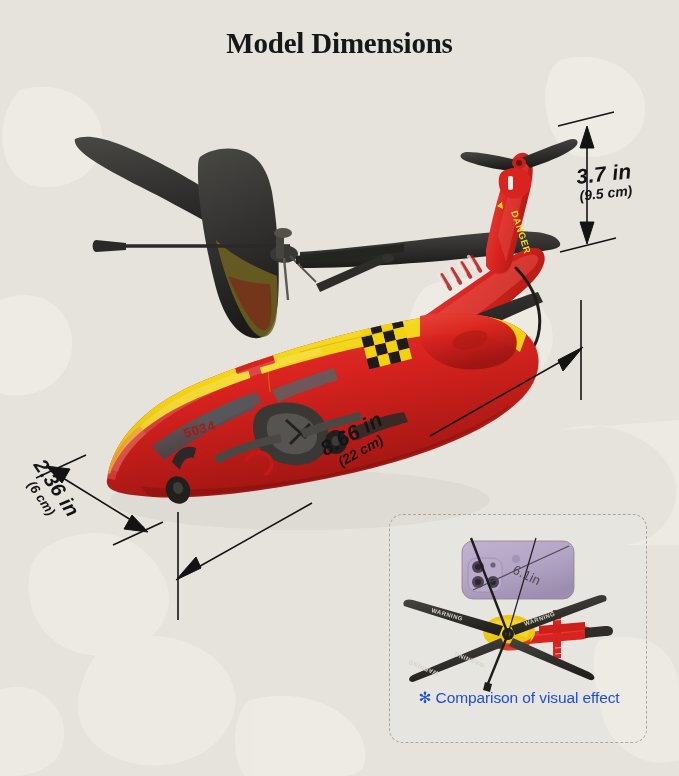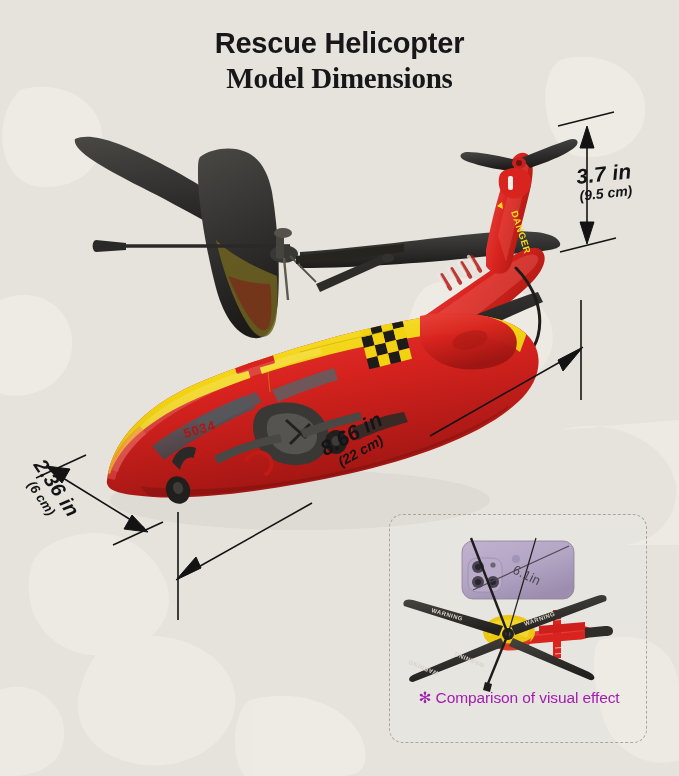--- a/index.html
+++ b/index.html
@@ -82,21 +82,21 @@
     width: 258px; height: 229px;
     border: 1.6px dashed #a9a69f;
     border-radius: 14px;
     background: rgba(255,255,255,0.07);
   }
   #inset-caption {
     position: absolute;
     left: 396px; top: 688px;
     width: 246px;
     text-align: center;
-    color: #a21caf;
+    color: #1d4ed8;
     font-size: 15.5px;
     line-height: 1.32;
     letter-spacing: -0.1px;
   }
   #inset-caption .cl { display:block; }
 
   .phone-dim-text {
     position:absolute;
     left: 517px; top: 562px;
     font-size: 13px;
@@ -122,21 +122,20 @@
       <path d="M560,430 C615,415 670,445 676,485 C679,515 660,540 625,545 L679,545 L679,420 Z"></path>
       <path d="M250,700 C305,685 360,712 365,750 C368,772 355,776 340,776 L245,776 C230,760 232,712 250,700 Z"></path>
       <path d="M0,690 C30,678 62,700 64,730 C66,762 40,776 10,776 L0,776 Z"></path>
       <path d="M600,640 C645,628 679,650 679,690 L679,760 C650,770 612,752 602,715 C594,686 590,648 600,640 Z"></path>
       <path d="M20,90 C60,78 100,100 102,135 C104,172 70,192 35,186 C0,180 -10,120 20,90 Z"></path>
       <path d="M560,60 C600,48 642,70 645,105 C648,142 612,162 578,156 C544,150 534,78 560,60 Z"></path>
     </g>
   </svg>
 
   <div id="title">
-    <span class="l1">Rescue Helicopter</span>
     <span class="l2">Model Dimensions</span>
   </div>
 
   <svg style="position:absolute;left:0;top:0;width:679px;height:776px;" viewBox="0 0 679 776" xmlns="http://www.w3.org/2000/svg">
     <defs>
       <linearGradient id="gRedBody" x1="0" y1="0" x2="0.4" y2="1">
         <stop offset="0%" stop-color="#e8403a"></stop>
         <stop offset="45%" stop-color="#d8231f"></stop>
         <stop offset="100%" stop-color="#9d1512"></stop>
       </linearGradient>

